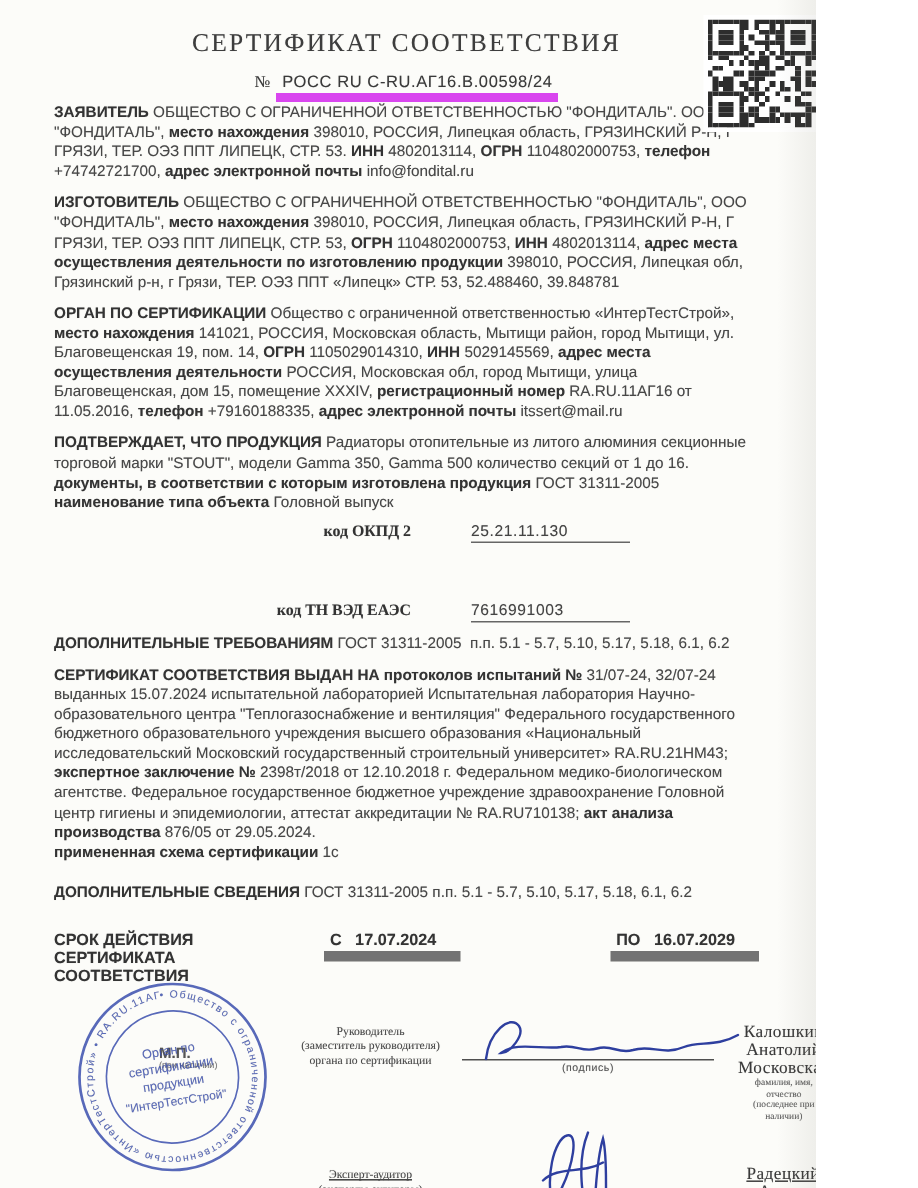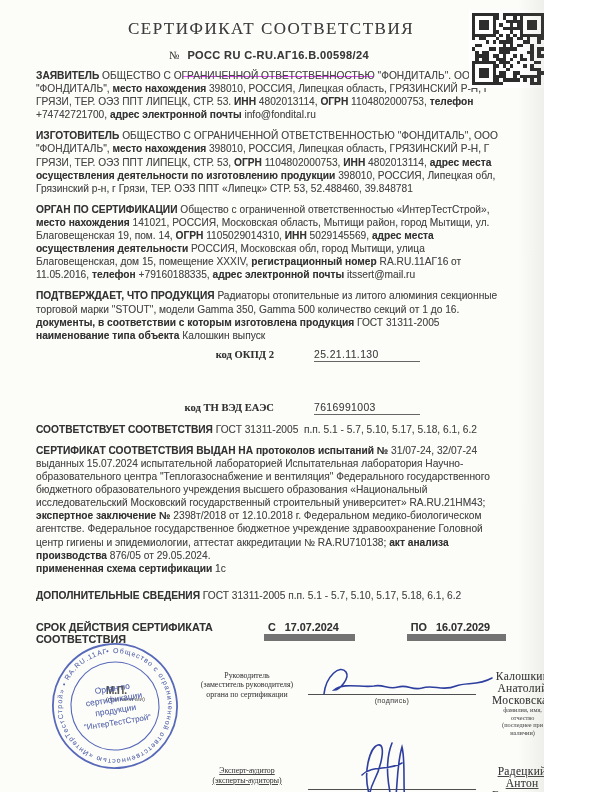--- a/index.html
+++ b/index.html
@@ -18,21 +18,21 @@
   }
   .content { padding:12px 38px 0 36px; }
 
   
   .title1 { margin-top:7px; text-align:center; font-family:"Liberation Serif",serif;
             font-size:17px; letter-spacing:1.5px; color:#3d3d3d; }
   .title2 { margin-top:3px; text-align:center; font-family:"Liberation Serif",serif;
             font-size:14.5px; letter-spacing:.5px; color:#3d3d3d; }
   .numline { margin-top:10px; text-align:center; font-size:11px; color:#3a3a3a; }
   .num-label { font-family:"Liberation Serif",serif; margin-right:4px; }
-  .num-value { font-weight:700; border-bottom:1px solid #d946ef; padding:0 4px 15px 4px; letter-spacing:.4px; }
+  .num-value { font-weight:400; border-bottom:6px solid #d946ef; padding:0 4px 1px 4px; letter-spacing:.4px; }
 
   
   .qr { position:absolute; left:472px; top:13px; width:72px; height:72px;
         display:grid; grid-template-columns:repeat(21,1fr); grid-auto-rows:1fr;
         background:#fff; outline:3px solid #fff; }
   .qr div.on { background:#2d2d2d; }
 
   
   .para { margin-top:8px; font-size:10.2px; line-height:13.1px; white-space:pre-wrap; }
   .para .b, .b { font-weight:700; color:#333; }
@@ -40,21 +40,21 @@
   
   .codes { margin:7px 0 0 88px; display:grid; grid-template-columns:150px 170px;
            column-gap:18px; row-gap:4px; align-items:baseline;gap:40px; }
   .code-label { font-family:"Liberation Serif",serif; font-weight:700; font-size:10.6px;
                 color:#333; text-align:right; }
   .code-value { font-size:10.4px; letter-spacing:.4px; border-bottom:1px solid #666;
                 width:fit-content; min-width:106px; padding-bottom:1px; color:#444; }
 
   
   .validity { display:flex; align-items:baseline; margin-top:19px;
-              font-weight:700; font-size:10.8px; color:#333; }
+              font-weight:700; font-size:10.8px; color:#333;gap:48px; }
   .v-date { white-space:pre; border-bottom:7px solid #737373; padding:0 16px 1px 4px; }
   .v-from { margin-left:26px; }
   .v-to   { margin-left:52px; }
 
   
   .sig-area { position:relative; margin-top:4px; height:190px; }
   .mp { position:absolute; left:70px; top:24px; width:64px; text-align:left; z-index:1; color:#555; }
   .mp .mp1 { font-weight:700; font-size:10px; }
   .mp .mp2 { font-size:6px; color:#777; }
   .stamp { position:absolute; left:12px; top:-22px; width:134px; height:134px; z-index:2;
@@ -537,30 +537,30 @@
 
     <div class="numline">
       <span class="num-label">№</span><span class="num-value">РОСС RU C-RU.АГ16.В.00598/24</span>
     </div>
 
     <p class="para"><span class="b">ЗАЯВИТЕЛЬ </span><span>ОБЩЕСТВО С ОГРАНИЧЕННОЙ ОТВЕТСТВЕННОСТЬЮ "ФОНДИТАЛЬ". ООО "ФОНДИТАЛЬ", </span><span class="b">место нахождения </span><span>398010, РОССИЯ, Липецкая область, ГРЯЗИНСКИЙ Р-Н, Г ГРЯЗИ, ТЕР. ОЭЗ ППТ ЛИПЕЦК, СТР. 53. </span><span class="b">ИНН </span><span>4802013114, </span><span class="b">ОГРН </span><span>1104802000753, </span><span class="b">телефон </span><span>+74742721700, </span><span class="b">адрес электронной почты </span><span>info@fondital.ru</span></p>
     <p class="para"><span class="b">ИЗГОТОВИТЕЛЬ </span><span>ОБЩЕСТВО С ОГРАНИЧЕННОЙ ОТВЕТСТВЕННОСТЬЮ "ФОНДИТАЛЬ", ООО "ФОНДИТАЛЬ", </span><span class="b">место нахождения </span><span>398010, РОССИЯ, Липецкая область, ГРЯЗИНСКИЙ Р-Н, Г ГРЯЗИ, ТЕР. ОЭЗ ППТ ЛИПЕЦК, СТР. 53, </span><span class="b">ОГРН </span><span>1104802000753, </span><span class="b">ИНН </span><span>4802013114, </span><span class="b">адрес места осуществления деятельности по изготовлению продукции </span><span>398010, РОССИЯ, Липецкая обл, Грязинский р-н, г Грязи, ТЕР. ОЭЗ ППТ «Липецк» СТР. 53, 52.488460, 39.848781</span></p>
     <p class="para"><span class="b">ОРГАН ПО СЕРТИФИКАЦИИ </span><span>Общество с ограниченной ответственностью «ИнтерТестСтрой», </span><span class="b">место нахождения </span><span>141021, РОССИЯ, Московская область, Мытищи район, город Мытищи, ул. Благовещенская 19, пом. 14, </span><span class="b">ОГРН </span><span>1105029014310, </span><span class="b">ИНН </span><span>5029145569, </span><span class="b">адрес места осуществления деятельности </span><span>РОССИЯ, Московская обл, город Мытищи, улица Благовещенская, дом 15, помещение XXXIV, </span><span class="b">регистрационный номер </span><span>RA.RU.11АГ16 от 11.05.2016, </span><span class="b">телефон </span><span>+79160188335, </span><span class="b">адрес электронной почты </span><span>itssert@mail.ru</span></p>
     <p class="para"><span class="b">ПОДТВЕРЖДАЕТ, ЧТО ПРОДУКЦИЯ </span><span>Радиаторы отопительные из литого алюминия секционные торговой марки "STOUT", модели Gamma 350, Gamma 500 количество секций от 1 до 16.
 </span><span class="b">документы, в соответствии с которым изготовлена продукция </span><span>ГОСТ 31311-2005
-</span><span class="b">наименование типа объекта </span><span>Калошкин выпуск</span></p>
+</span><span class="b">наименование типа объекта </span><span>Головной выпуск</span></p>
 
     <div class="codes">
       <div class="code-label">код ОКПД 2</div>
       <div class="code-value">25.21.11.130</div>
       <div class="code-label">код ТН ВЭД ЕАЭС</div>
       <div class="code-value">7616991003</div>
     </div>
 
-    <p class="para"><span class="b">СООТВЕТСТВУЕТ СООТВЕТСТВИЯ </span><span>ГОСТ 31311-2005  п.п. 5.1 - 5.7, 5.10, 5.17, 5.18, 6.1, 6.2</span></p>
+    <p class="para"><span class="b">ДОПОЛНИТЕЛЬНЫЕ ТРЕБОВАНИЯМ </span><span>ГОСТ 31311-2005  п.п. 5.1 - 5.7, 5.10, 5.17, 5.18, 6.1, 6.2</span></p>
     <p class="para"><span class="b">СЕРТИФИКАТ СООТВЕТСТВИЯ ВЫДАН НА </span><span class="b">протоколов испытаний № </span><span>31/07-24, 32/07-24 выданных 15.07.2024 испытательной лабораторией Испытательная лаборатория Научно-образовательного центра "Теплогазоснабжение и вентиляция" Федерального государственного бюджетного образовательного учреждения высшего образования «Национальный исследовательский Московский государственный строительный университет» RA.RU.21НМ43; </span><span class="b">экспертное заключение № </span><span>2398т/2018 от 12.10.2018 г. Федеральном медико-биологическом агентстве. Федеральное государственное бюджетное учреждение здравоохранение Головной центр гигиены и эпидемиологии, аттестат аккредитации № RA.RU710138; </span><span class="b">акт анализа производства </span><span>876/05 от 29.05.2024.
 </span><span class="b">примененная схема сертификации </span><span>1с</span></p>
     <p class="para" style="margin-top:14px"><span class="b">ДОПОЛНИТЕЛЬНЫЕ СВЕДЕНИЯ </span><span>ГОСТ 31311-2005 п.п. 5.1 - 5.7, 5.10, 5.17, 5.18, 6.1, 6.2</span></p>
 
     <div class="validity">
       <span class="v-label">СРОК ДЕЙСТВИЯ СЕРТИФИКАТА СООТВЕТСТВИЯ</span>
       <span class="v-date v-from">С   17.07.2024</span>
       <span class="v-date v-to">ПО   16.07.2029</span>
     </div>
 

